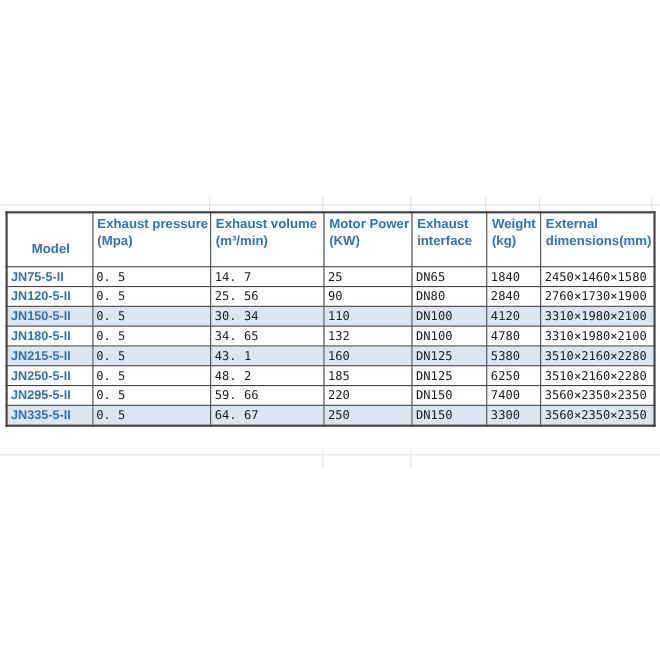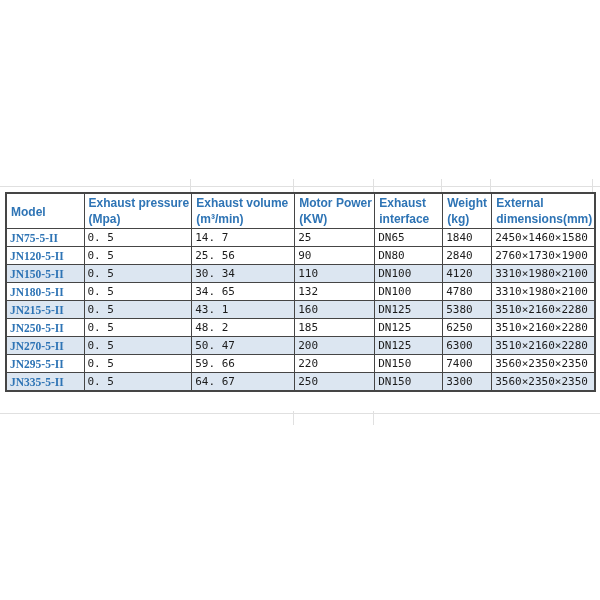--- a/index.html
+++ b/index.html
@@ -53,33 +53,34 @@
     font-weight: bold;
     font-size: 12px;
     line-height: 16px;
     text-align: left;
     vertical-align: top;
     padding: 1px 2px 0 4px;
     background: var(--bg);
   }
   #spec-table thead th.model-col {
     vertical-align: middle;
-    padding-top: 2px;
+    padding-top: 16px;
+    text-align: center;
   }
   #spec-table tbody td {
     height: 17px;
     font-family: "DejaVu Sans Mono", monospace;
     font-size: 11px;
     color: var(--data-text);
     padding: 0 2px 0 3px;
     vertical-align: middle;
     background: transparent;
   }
   #spec-table tbody td.model-cell {
-    font-family: Liberation Serif, serif;
+    font-family: Liberation Sans, sans-serif;
     font-weight: bold;
     font-size: 11.5px;
     color: var(--model-text);
   }
   #spec-table tbody tr.shaded {
     background: var(--row-shade);
   }
 </style>
 </head>
 <body>
@@ -184,29 +185,20 @@
       </tr>
       <tr>
         <td class="model-cell">JN250-5-II</td>
         <td class="data-cell">0. 5</td>
         <td class="data-cell">48. 2</td>
         <td class="data-cell">185</td>
         <td class="data-cell">DN125</td>
         <td class="data-cell">6250</td>
         <td class="data-cell">3510×2160×2280</td>
       </tr>
-      <tr class="shaded">
-        <td class="model-cell">JN270-5-II</td>
-        <td class="data-cell">0. 5</td>
-        <td class="data-cell">50. 47</td>
-        <td class="data-cell">200</td>
-        <td class="data-cell">DN125</td>
-        <td class="data-cell">6300</td>
-        <td class="data-cell">3510×2160×2280</td>
-      </tr>
       <tr>
         <td class="model-cell">JN295-5-II</td>
         <td class="data-cell">0. 5</td>
         <td class="data-cell">59. 66</td>
         <td class="data-cell">220</td>
         <td class="data-cell">DN150</td>
         <td class="data-cell">7400</td>
         <td class="data-cell">3560×2350×2350</td>
       </tr>
       <tr class="shaded">

